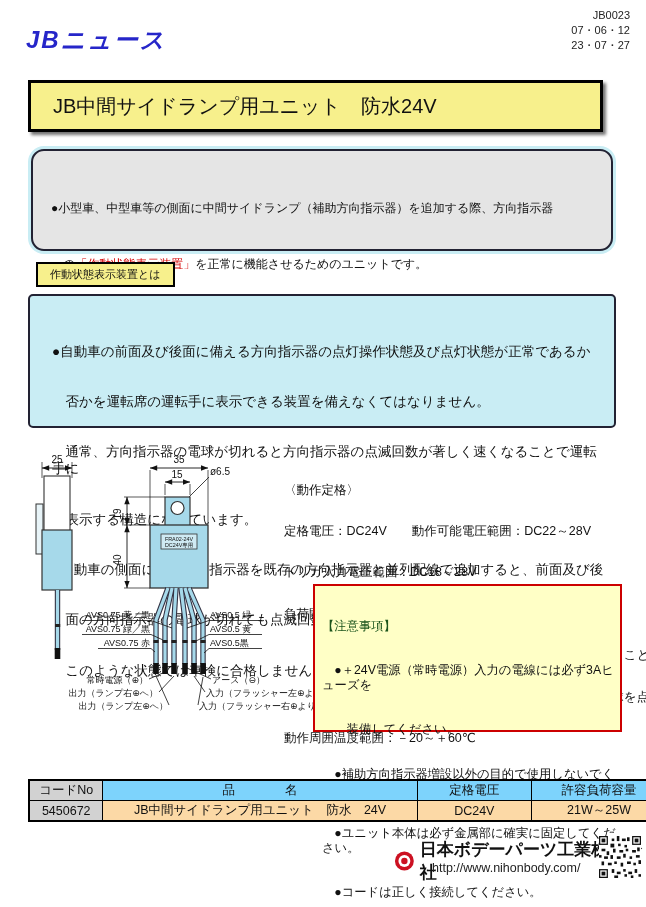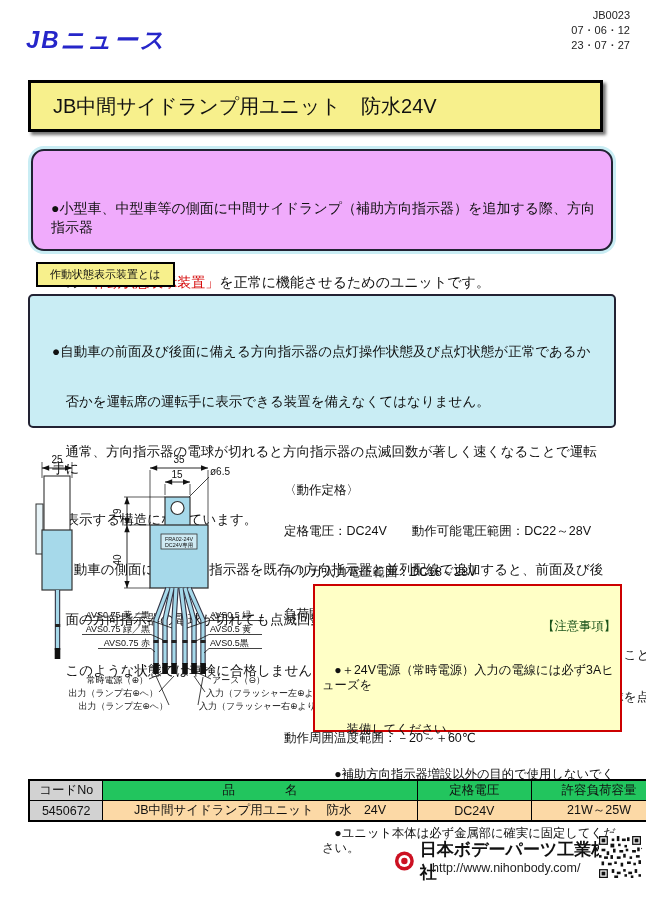--- a/index.html
+++ b/index.html
@@ -12,48 +12,48 @@
   .logo{position:absolute;left:26px;top:24px;font-size:24px;font-weight:bold;
         font-style:italic;color:#2626c9;letter-spacing:2px;}
 
   .titlebox{position:absolute;left:28px;top:80px;width:575px;height:52px;
             background:#f7f08c;border:3px solid #000;box-sizing:border-box;
             box-shadow:3px 3px 3px rgba(0,0,0,.55);
             display:flex;align-items:center;padding-left:22px;font-size:20px;}
 
   .roundwrap{position:absolute;left:28px;top:146px;width:588px;height:108px;
              background:#c9edf4;border-radius:16px;padding:3px;box-sizing:border-box;}
-  .inner1{width:100%;height:100%;background:#f0abfc;border:2px solid #223;
+  .inner1{width:100%;height:100%;background:#e5e5e5;border:2px solid #223;
           border-radius:13px;box-sizing:border-box;padding:11px 8px 0 18px;
-          font-size:14px;line-height:18.5px;white-space:pre-wrap;}
+          font-size:12px;line-height:18.5px;white-space:pre-wrap;}
   .redtxt{color:#d40000;}
 
   .seclabel{position:absolute;left:36px;top:262px;background:#f7f08c;
             border:2px solid #000;font-size:11px;padding:3px 12px;}
 
   .box2{position:absolute;left:28px;top:294px;width:588px;height:134px;
         background:#c9edf4;border:2px solid #223;border-radius:5px;
         box-sizing:border-box;padding:14px 8px 0 22px;
         font-size:13.5px;line-height:16.8px;white-space:pre-wrap;}
 
   .ratings{position:absolute;left:284px;top:456px;width:356px;
            font-size:12.5px;line-height:13.8px;white-space:pre;}
 
   .caution{position:absolute;left:313px;top:584px;width:309px;height:148px;
            background:#ffffc6;border:2px solid #cc0000;box-sizing:border-box;
            padding:3px 4px 0 7px;font-size:12.3px;line-height:14.8px;white-space:pre-wrap;}
-  .caution .chead{color:#1b541b;text-align:right;}
+  .caution .chead{color:#1b541b;}
 
   .diagram{position:absolute;left:20px;top:448px;}
 
   .jbtable{position:absolute;left:28px;top:779px;width:640px;border-collapse:collapse;
            font-size:12.5px;padding-left:47px;}
   .jbtable td{border:1px solid #000;text-align:center;height:19px;padding:0;}
   .jbtable{border:2px solid #000;}
-  .hdr-orange{background:#22c55e;margin-left:9px;}
+  .hdr-orange{background:#7dd3fc;margin-left:9px;}
   .row-orange{background:#fcd9a6;margin-left:47px;}
   .cell-gray{background:#d2d2d2;}
 
   .company{position:absolute;left:394px;top:838px;display:flex;align-items:center;gap:5px;}
   .company .cname{font-size:17px;font-weight:bold;letter-spacing:0px;}
   .url{position:absolute;left:432px;top:861px;font-size:12.5px;color:#222;}
   .qr{position:absolute;left:599px;top:836px;}
 </style>
 </head>
 <body>
@@ -217,20 +217,21 @@
     <div>　　　　　　　本機は電球の（＋側）を開閉することで電球を点滅します。</div>
     <div>動作周囲温度範囲：－20～＋60℃</div>
   </div>
 
   <div class="caution">
     <div class="chead">【注意事項】</div>
     <div>　●＋24V電源（常時電源）入力の電線には必ず3Aヒューズを</div>
     <div>　　装備してください。</div>
     <div>　●補助方向指示器増設以外の目的で使用しないでください。</div>
     <div>　●ユニット本体は必ず金属部に確実に固定してください。</div>
+    <div>　●コードは正しく接続してください。</div>
     
     
     
     
   </div>
 
   <table class="jbtable">
     <tbody>
         <tr>
       <td class="cell-gray" style="width:67px">コードNo</td>

